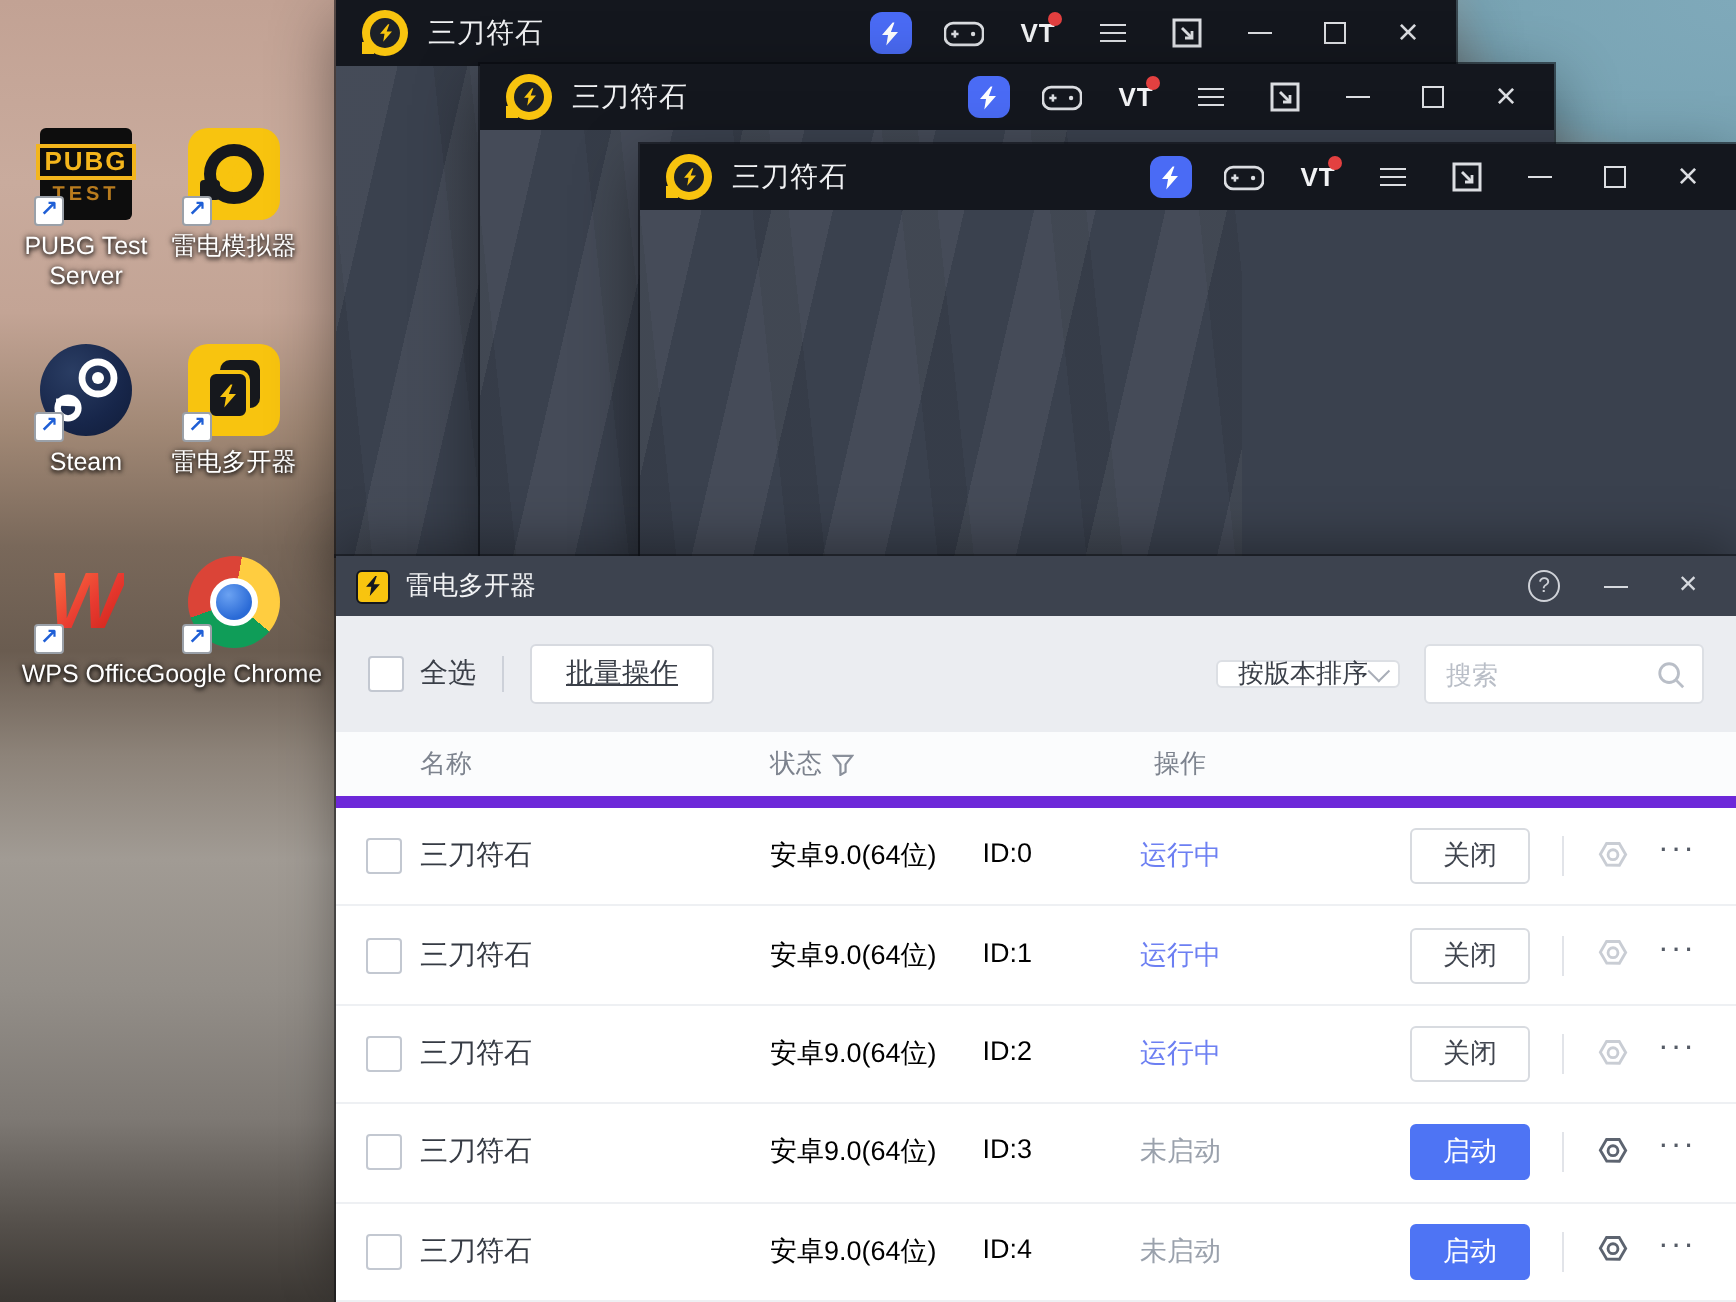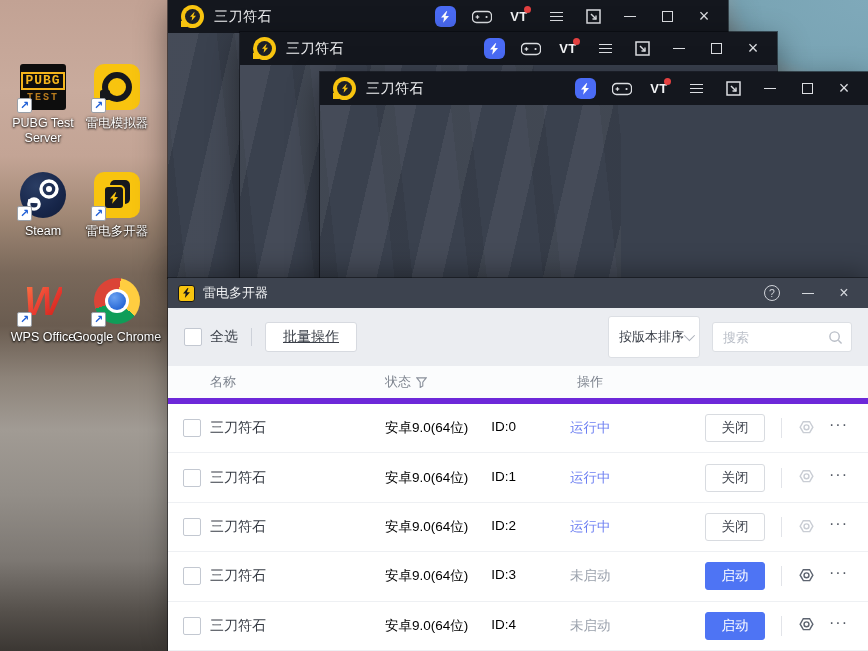--- a/index.html
+++ b/index.html
@@ -18,21 +18,21 @@
 
   
   .desk-icon { position:absolute; width:90px; display:flex; flex-direction:column; align-items:center; cursor:default; }
   .di-art { position:relative; width:46px; height:46px; }
   .di-label { margin-top:6px; font-size:12.5px; line-height:15px; color:#fff; text-align:center;
     text-shadow:0 1px 2px rgba(0,0,0,.9), 0 0 3px rgba(0,0,0,.7); }
   .shortcut-arrow { position:absolute; left:-3px; bottom:-3px; width:15px; height:15px; background:#fff;
     border:1px solid #9aa0a8; border-radius:2px; display:flex; align-items:center; justify-content:center;
     font-size:11px; font-weight:bold; color:#1f5fd6; line-height:1; }
   
-  .art-pubg { width:46px; height:46px; background:#0d0d0d; border-radius:3px; display:flex; flex-direction:column; align-items:center; justify-content:center;font-family:Liberation Mono, monospace; }
+  .art-pubg { width:46px; height:46px; background:#0d0d0d; border-radius:3px; display:flex; flex-direction:column; align-items:center; justify-content:center; }
   .art-pubg .pubg-word { font-size:13px; font-weight:900; letter-spacing:1px; color:#f3b51c; border:2px solid #f3b51c; padding:0 2px; line-height:14px; }
   .art-pubg .pubg-test { font-size:10px; font-weight:900; letter-spacing:2px; color:#b97c1e; line-height:11px; margin-top:2px; }
   
   .art-ld { width:46px; height:46px; background:#f8c40f; border-radius:10px; display:flex; align-items:center; justify-content:center; }
   .art-ld .ld-ring { width:30px; height:30px; border-radius:50%; border:6px solid #16181d; display:flex; align-items:center; justify-content:center; position:relative; }
   .art-ld .ld-ring:after { content:""; position:absolute; left:-8px; bottom:-4px; width:10px; height:10px; background:#16181d; border-radius:2px; }
   
   .art-steam { width:46px; height:46px; border-radius:50%; background:radial-gradient(circle at 35% 30%, #2a3d63 0%, #17264a 60%, #101c38 100%); position:relative; }
   .art-steam svg { position:absolute; inset:0; }
   
@@ -85,21 +85,21 @@
   .help-circle { width:16px; height:16px; border-radius:50%; border:1.3px solid #cfd2d8; font-size:10.5px; display:flex; align-items:center; justify-content:center; color:#cfd2d8; }
   .mgr-close { font-size:16px; }
   .mgr-min-glyph { width:12px; border-top:1.6px solid #d6d9de; }
 
   .mgr-toolbar { height:58px; background:#ebedf1; display:flex; align-items:center; padding:0 16px; flex:none; }
   .checkbox { width:18px; height:18px; background:#fff; border:1px solid #c3c8d1; border-radius:2px; cursor:pointer; flex:none; }
   .selall-label { margin-left:8px; font-size:14px; color:#3a3f48; }
   .tb-divider { width:1px; height:18px; background:#cdd1d9; margin:0 13px; }
   .batch-btn { height:30px; padding:0 17px; background:#fff; border:1px solid #d7dae0; border-radius:3px; font-size:14px; color:#3a3f48; display:flex; align-items:center; cursor:pointer;text-decoration:underline; }
   .toolbar-right { margin-left:auto; display:flex; align-items:center; gap:12px; }
-  .sort-select { width:92px; height:42px; background:#fff; border:1px solid #dcdfe4; border-radius:3px; display:flex; align-items:center; padding:0 8px 0 10px; cursor:pointer; }
+  .sort-select { width:92px; height:14px; background:#fff; border:1px solid #dcdfe4; border-radius:3px; display:flex; align-items:center; padding:0 8px 0 10px; cursor:pointer; }
   .sort-label { font-size:13px; color:#3a3f48; flex:1; white-space:nowrap; }
   .chevron-down { width:8px; height:8px; border-right:1.5px solid #a9aeb8; border-bottom:1.5px solid #a9aeb8; transform:rotate(45deg) translateY(-2px); flex:none; }
   .search-box { width:140px; height:30px; background:#fff; border:1px solid #dcdfe4; border-radius:3px; display:flex; align-items:center; padding:0 8px 0 10px; }
   .search-input { border:none; outline:none; flex:1; min-width:0; font-size:13px; color:#4c1d95; background:transparent; font-family:inherit; }
   .search-input::placeholder { color:#b9bec7; }
 
   .grid-cols { display:grid; grid-template-columns:42px 175px 185px 135px 1fr; align-items:center; }
   .tbl-header { height:38px; background:#fbfcfd; border-bottom:6px solid #6d28d9; flex:none; }
   .th { font-size:13px; color:#7d838e; display:flex; align-items:center; gap:5px; }
   .th-action { padding-left:7px; }

